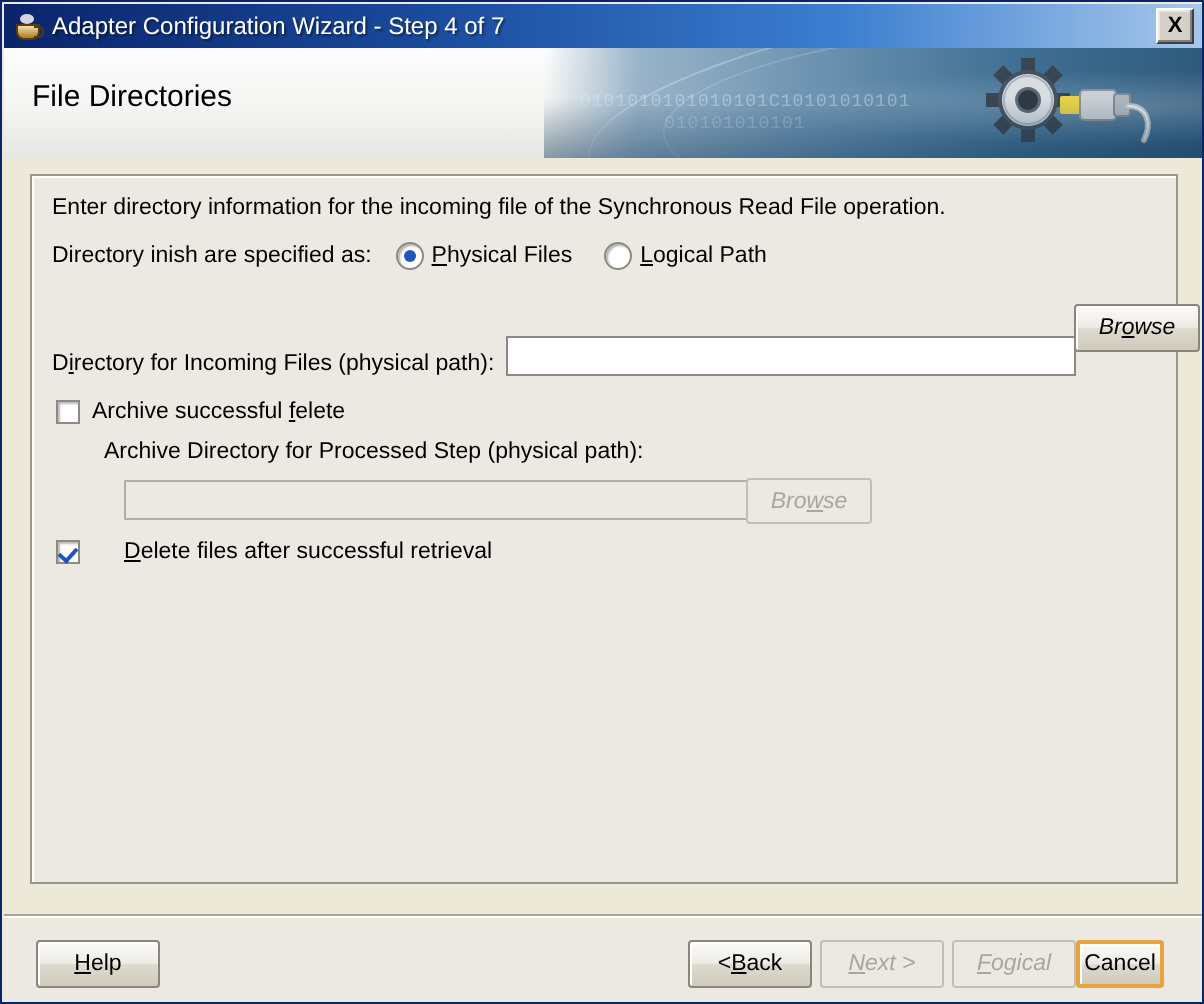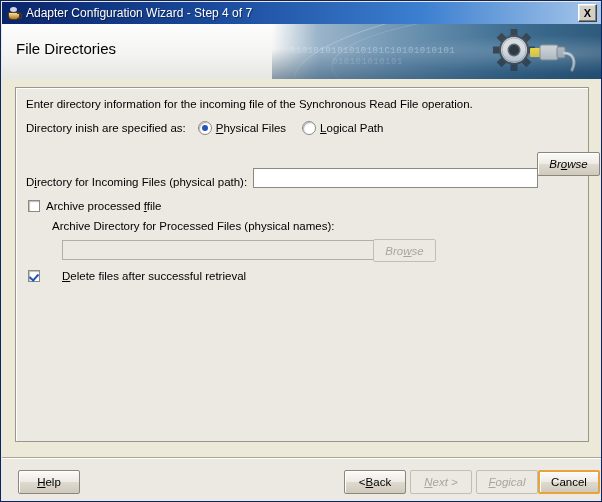--- a/index.html
+++ b/index.html
@@ -339,21 +339,21 @@
   .btn.footer-btn {
     position: absolute;
     top: 10px;
     height: 24px;
   }
   .btn.help    { left: 16px;  width: 62px; }
   .btn.back    { left: 342px; width: 62px; }
   .btn.next    { left: 408px; width: 62px; }
   .btn.finish  { left: 474px; width: 62px; }
   .btn.cancel  {
-    left: 536px; width: 62px;
+    left: 536px; width: 44px;
     border: 2px solid #e8a33d;
     box-shadow: inset 1px 1px 0 #ffffff;
   }
 </style>
 </head>
 <body>
 
 <div class="window">
 
   <div class="titlebar">
@@ -428,24 +428,24 @@
       </div>
 
       <button class="btn browse-main">
           <span>Br</span>
           <span class="mn">o</span>
           <span>wse</span>
         </button>
 
       <div class="row-archive">
         <span class="chk"></span>
-        <span class="lbl"><span>Archive processed </span><span class="mn">f</span><span>file</span></span>
-      </div>
-
-      <div class="row-archive-label">Archive Directory for Processed Files (physical names):</div>
+        <span class="lbl"><span>Archive successful </span><span class="mn">f</span><span>elete</span></span>
+      </div>
+
+      <div class="row-archive-label">Archive Directory for Processed Step (physical path):</div>
 
       <div class="row-archive-field">
         <input class="txt archive disabled" type="text" disabled="" value="" style="">
       </div>
 
       <button class="btn browse-archive disabled" disabled="">
           <span>Bro</span>
           <span class="mn">w</span>
           <span>se</span>
         </button>

